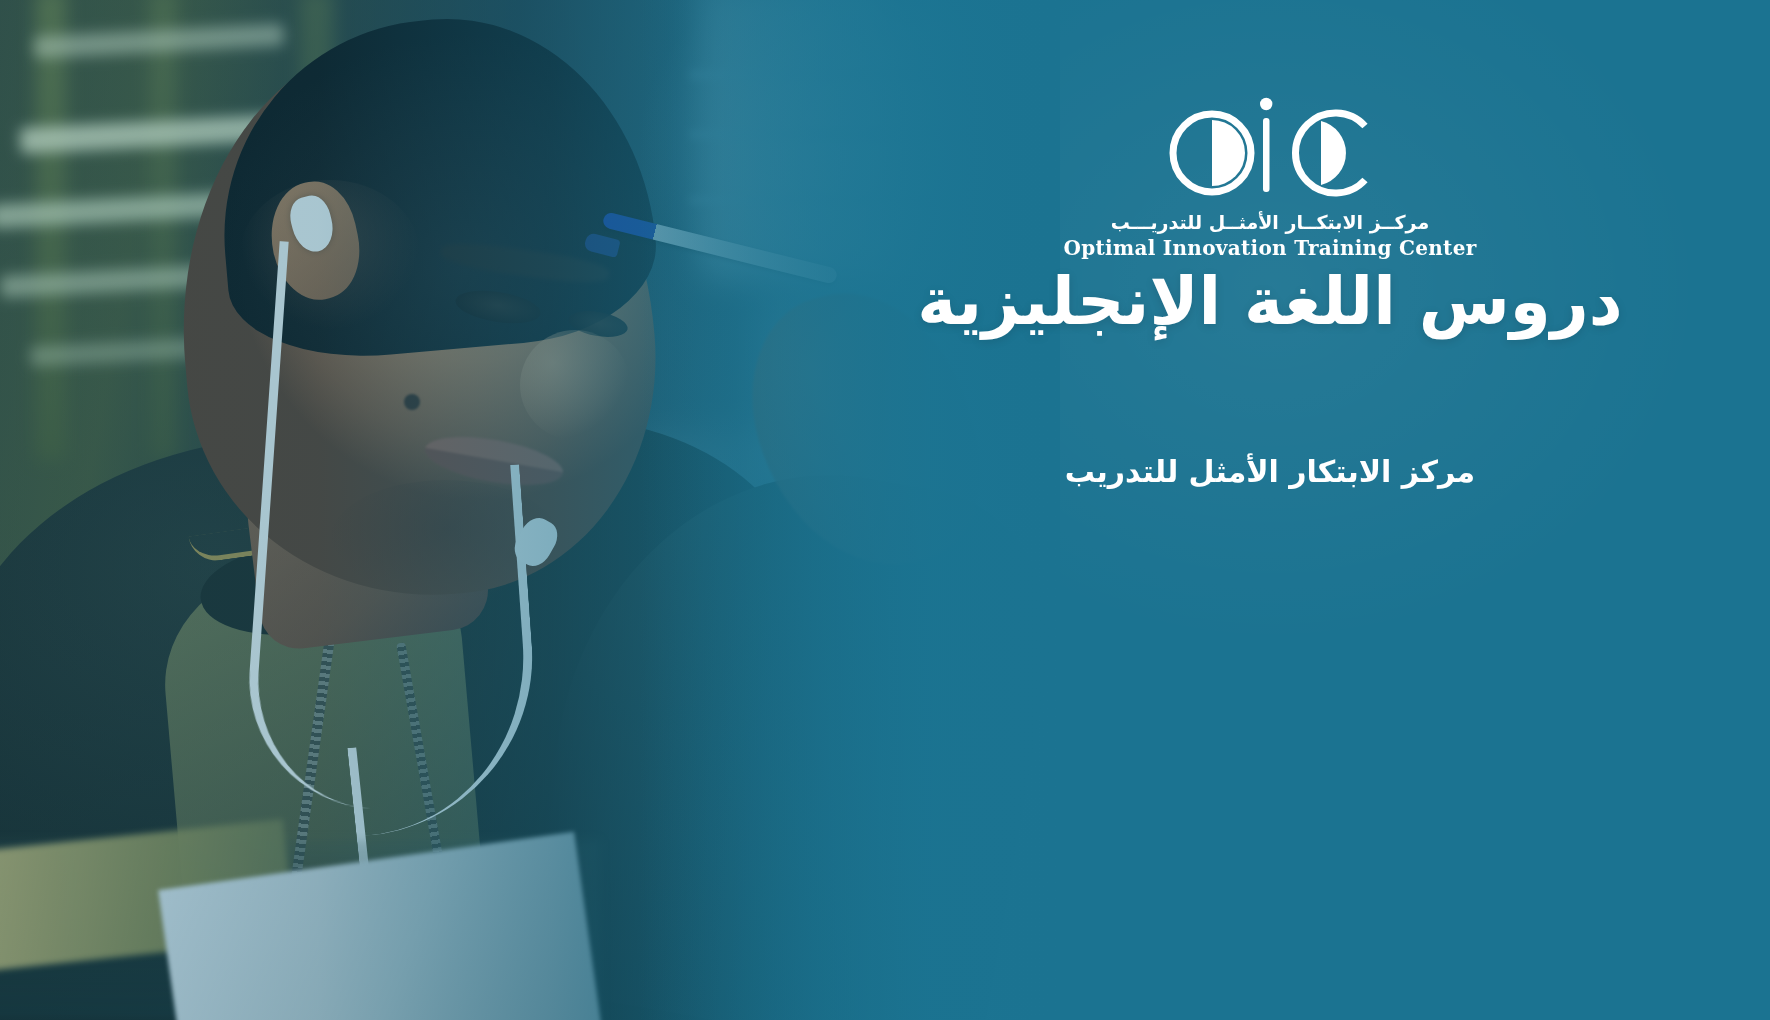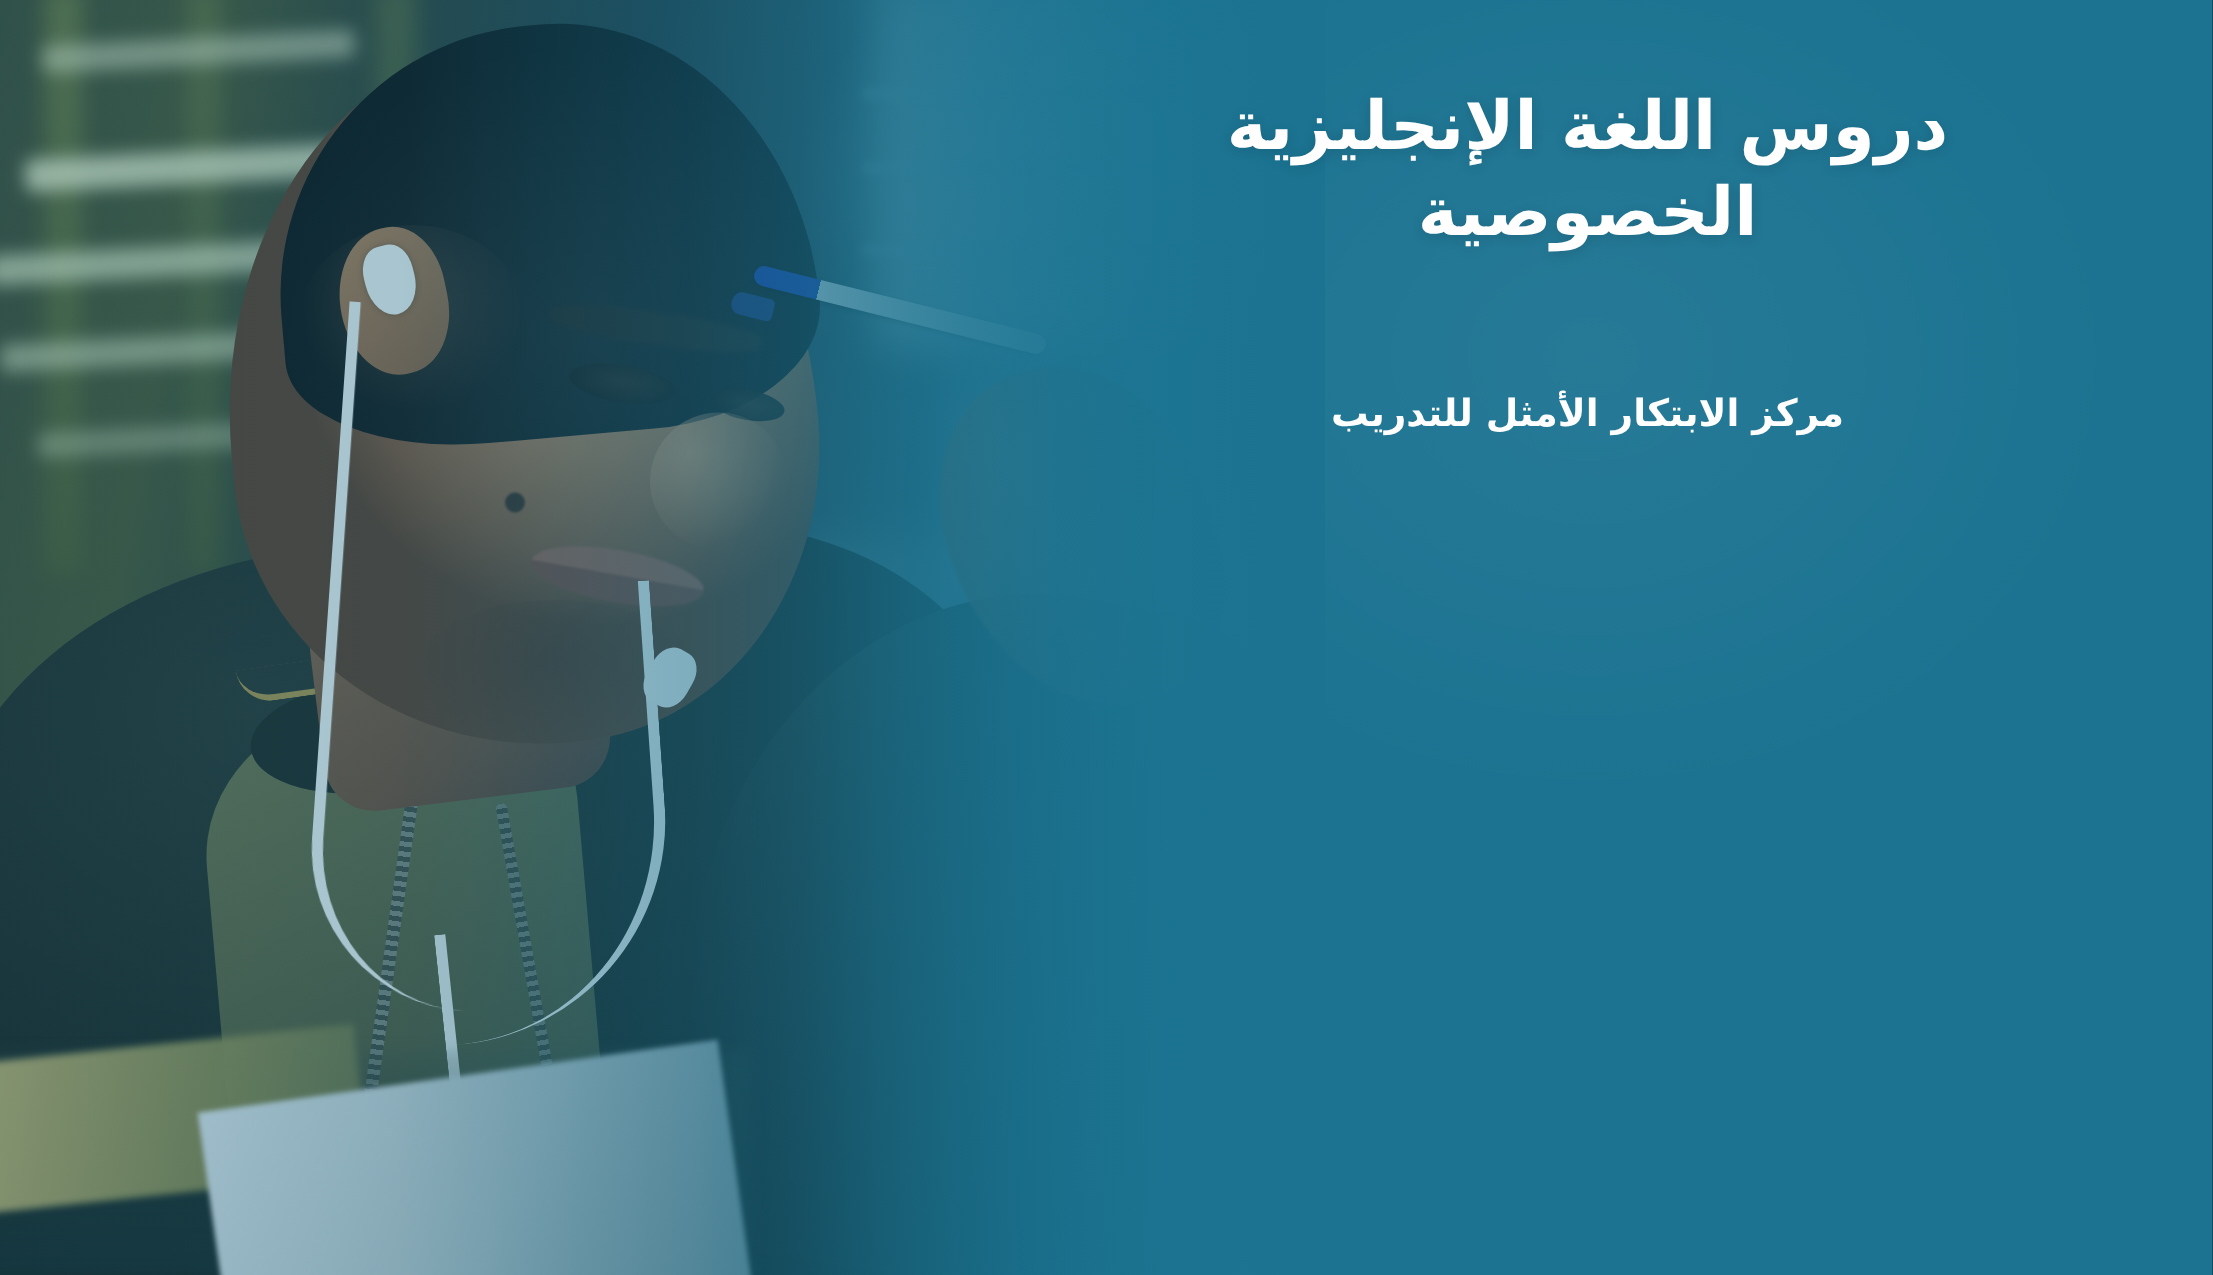--- a/index.html
+++ b/index.html
@@ -281,25 +281,24 @@
     font-family:"DejaVu Serif","Liberation Serif",serif;
     font-size:20px;
     font-weight:700;
     letter-spacing:.3px;
     direction:ltr;
     white-space:nowrap;
   }
 
   
   .title{
-    margin-top:66px;
     width:810px;
     text-align:center;
     color:#ffffff;
-    font-size:54px;
+    font-size:66px;
     line-height:1.28;
     font-weight:700;
     direction:rtl;
     text-shadow:0 2px 10px rgba(0,0,0,.12);
   }
   .stage{
     margin-top:112px;
     width:810px;
     text-align:center;
     color:#ffffff;
@@ -384,24 +383,38 @@
     <div class="tint"></div>
     <div class="fade-right"></div>
   </div>
 
   <div class="panel">
     <div class="panel-sheen"></div>
   </div>
 
   <div class="content">
 
+    <div class="logo-block">
+      <svg class="logo-mark" viewBox="0 0 220 105" aria-hidden="true">
+
+        <circle cx="52" cy="57" r="39" fill="none" stroke="#ffffff" stroke-width="7"></circle>
+        <path d="M52 24 A33 33 0 0 1 52 90 Z" fill="#ffffff"></path>
+
+        <rect x="103" y="22" width="6.5" height="74" rx="3" fill="#ffffff"></rect>
+        <circle cx="106.2" cy="8" r="6.2" fill="#ffffff"></circle>
+
+        <path d="M205 30 A40 40 0 1 0 205 84" fill="none" stroke="#ffffff" stroke-width="7"></path>
+        <path d="M161 25 A33 33 0 0 1 161 89 Z" fill="#ffffff"></path>
+      </svg>
+      <div class="logo-ar">مركــز الابتكــار الأمثــل للتدريـــب</div>
+      <div class="logo-en">Optimal Innovation Training Center</div>
+    </div>
 
     <h1 class="title">
       <span>دروس اللغة الإنجليزية</span><br>
-      <span>الخصوصية</span>
     </h1>
 
 
     <div class="footer-ar">مركز الابتكار الأمثل للتدريب</div>
 
   </div>
 
 </div>
 
 </body></html>

